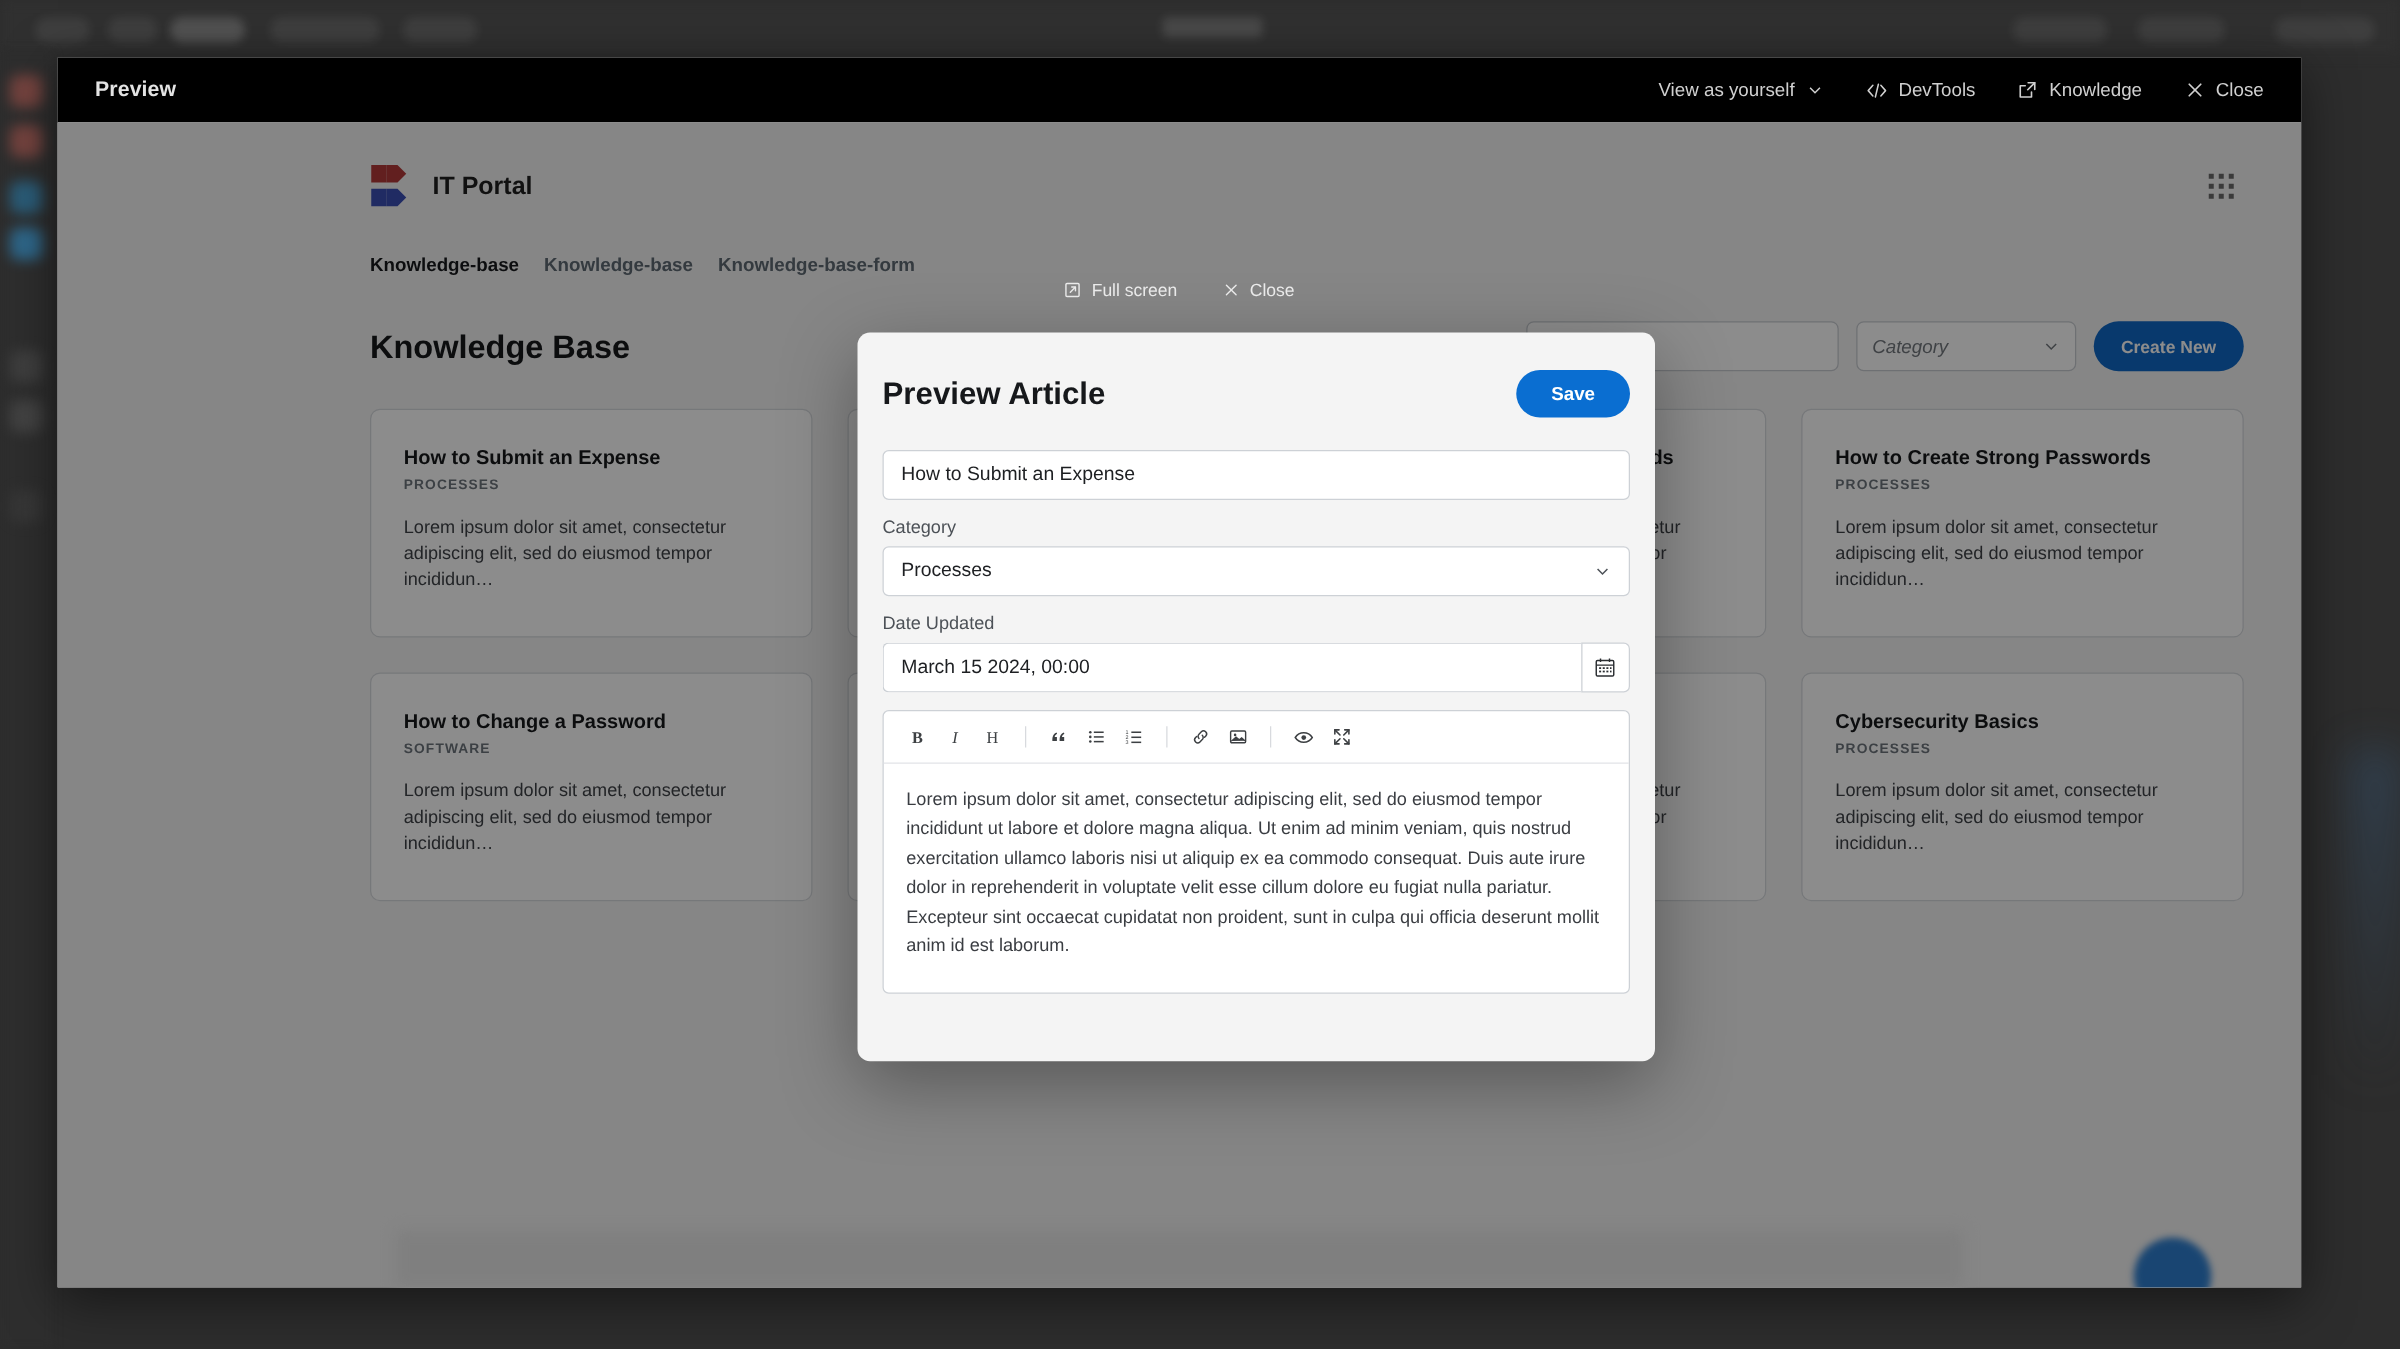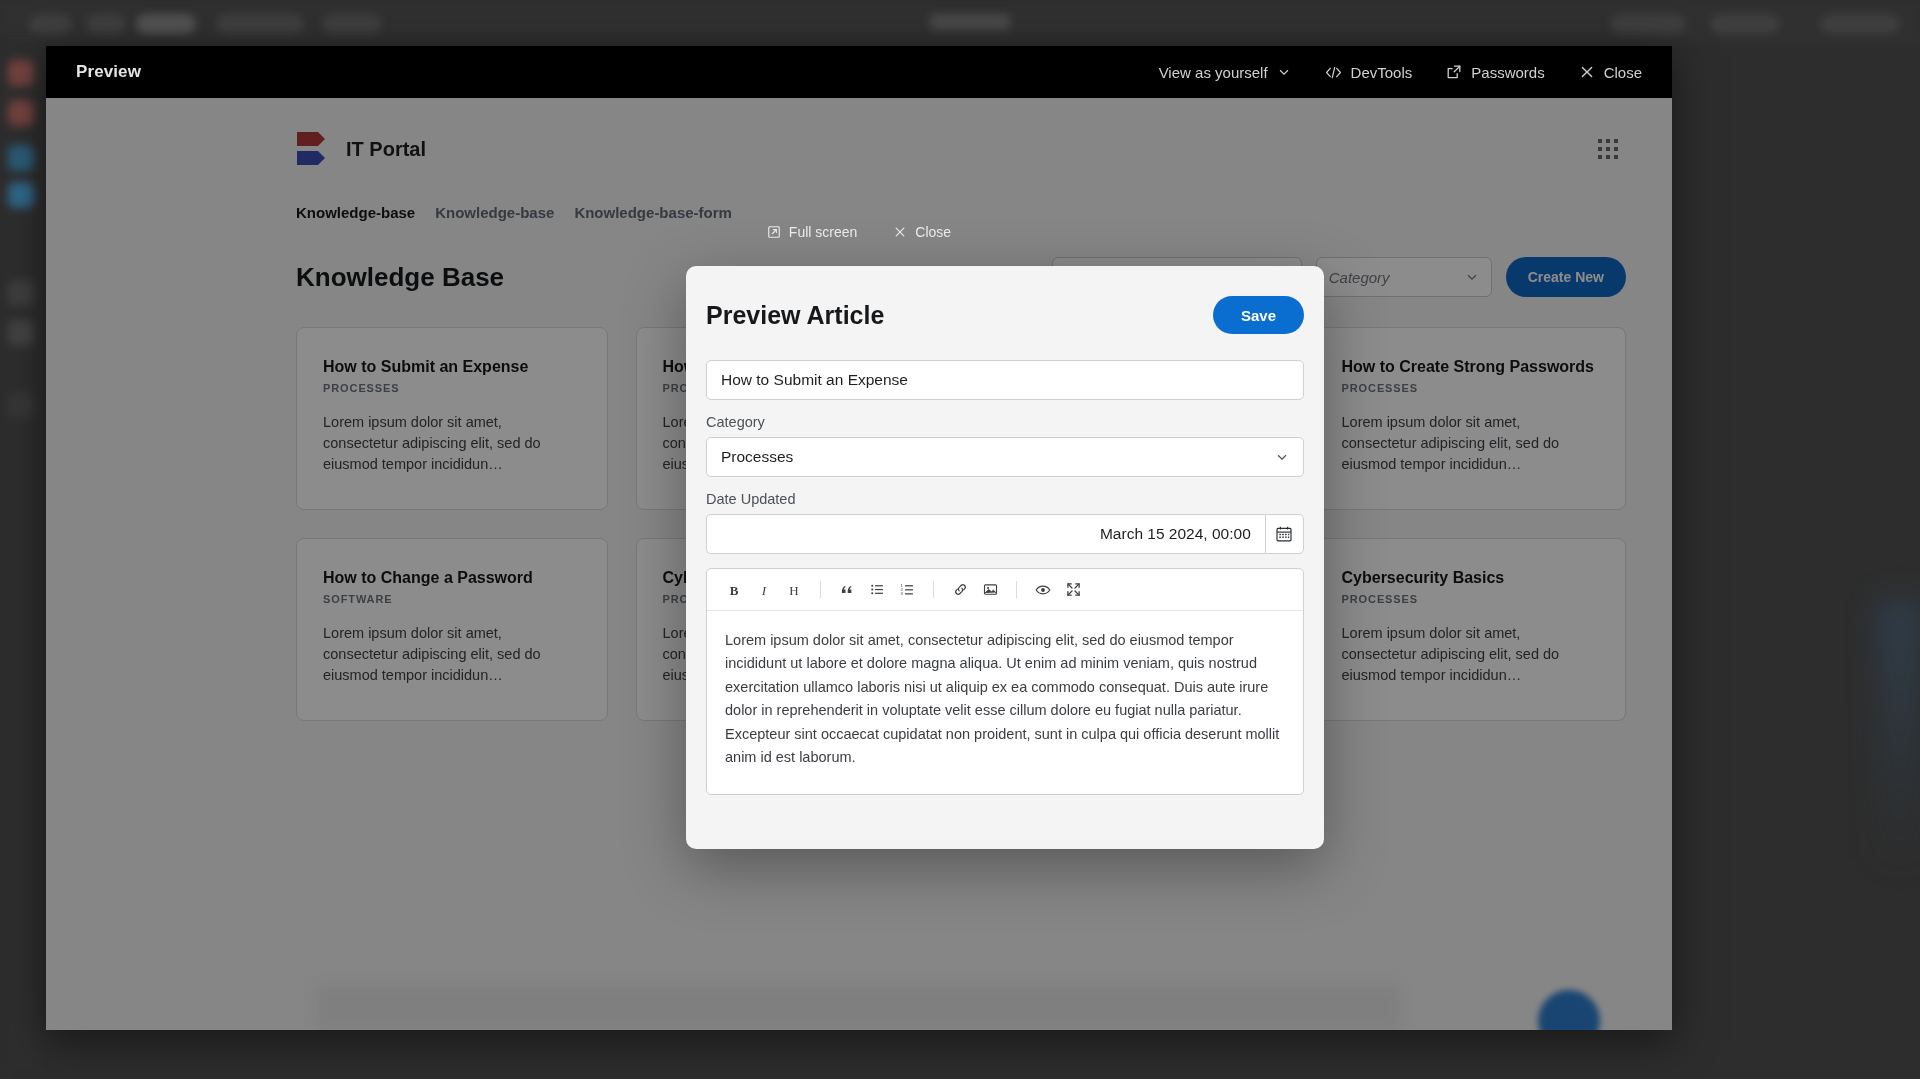--- a/index.html
+++ b/index.html
@@ -56,21 +56,21 @@
   .rail-dot.d7 { top: 392px; background: #3a3a3a; }
   .desktop-right-glow {
     position: absolute; right: 0; top: 600px; width: 40px; height: 260px;
     background: linear-gradient(180deg, rgba(60,120,180,.25), rgba(40,40,40,.1));
     filter: blur(16px);
   }
 
   
   .preview-window {
     position: absolute;
-    left: 46px; top: 46px; width: 1626px; height: 984px;
+    left: 46px; top: 46px; width: 1795px; height: 984px;
     background: #9a9a9a;
     box-shadow: 0 10px 40px rgba(0,0,0,0.5);
     overflow: hidden;
   }
   .preview-bar {
     height: 52px; background: #000; color: #cfcfcf;
     display: flex; align-items: center; padding: 0 30px;
   }
   .preview-title { font-size: 17px; font-weight: 600; color: #e3e3e3; letter-spacing: .1px; }
   .preview-actions { margin-left: auto; display: flex; align-items: flex-start; gap: 34px; }
@@ -198,21 +198,21 @@
   .field { margin-bottom: 14px; }
   .field-label { font-size: 14.5px; color: #4c5157; margin-bottom: 7px; }
   .txt-input, .sel-input, .date-input {
     width: 100%; height: 40px;
     background: #fff; border: 1px solid #cdd1d6; border-radius: 5px;
     display: flex; align-items: center; padding: 0 14px;
     font-size: 15.5px; color: #1d1f22;
   }
   .sel-input .chev, .date-input .cal { margin-left: auto; }
   .date-wrap { position: relative; display: flex; }
-  .date-input { border-right: none; border-radius: 5px 0 0 5px; justify-content: flex-end; }
+  .date-input { border-right: none; border-radius: 5px 0 0 5px; }
   .cal-btn {
     width: 42px; height: 40px; background: #fff;
     border: 1px solid #cdd1d6; border-radius: 0 5px 5px 0;
     display: flex; align-items: center; justify-content: center;
     cursor: pointer;
   }
   .editor {
     background: #fff; border: 1px solid #cdd1d6; border-radius: 5px;
   }
   .editor-toolbar {
@@ -277,21 +277,21 @@
         </svg>
         <span>DevTools</span>
       </div>
 
       <div class="pv-btn">
         <svg width="16" height="16" viewBox="0 0 16 16" fill="none" stroke="#cfcfcf" stroke-width="1.3" stroke-linecap="round" stroke-linejoin="round">
           <path d="M8.5 2.2 H13.8 V7.5"></path>
             <path d="M13.8 2.2 L8.2 7.8"></path>
           <path d="M11.2 9.6 V13.6 H2.2 V4.6 H6.2"></path>
         </svg>
-        <span>Passwords</span>
+        <span>Knowledge</span>
       </div>
 
       <div class="pv-btn">
         <svg width="16" height="16" viewBox="0 0 16 16" fill="none" stroke="#cfcfcf" stroke-width="1.4" stroke-linecap="round">
           <path d="M3.4 3.4 L12.6 12.6"></path>
             <path d="M12.6 3.4 L3.4 12.6"></path>
         </svg>
         <span>Close</span>
       </div>
 

